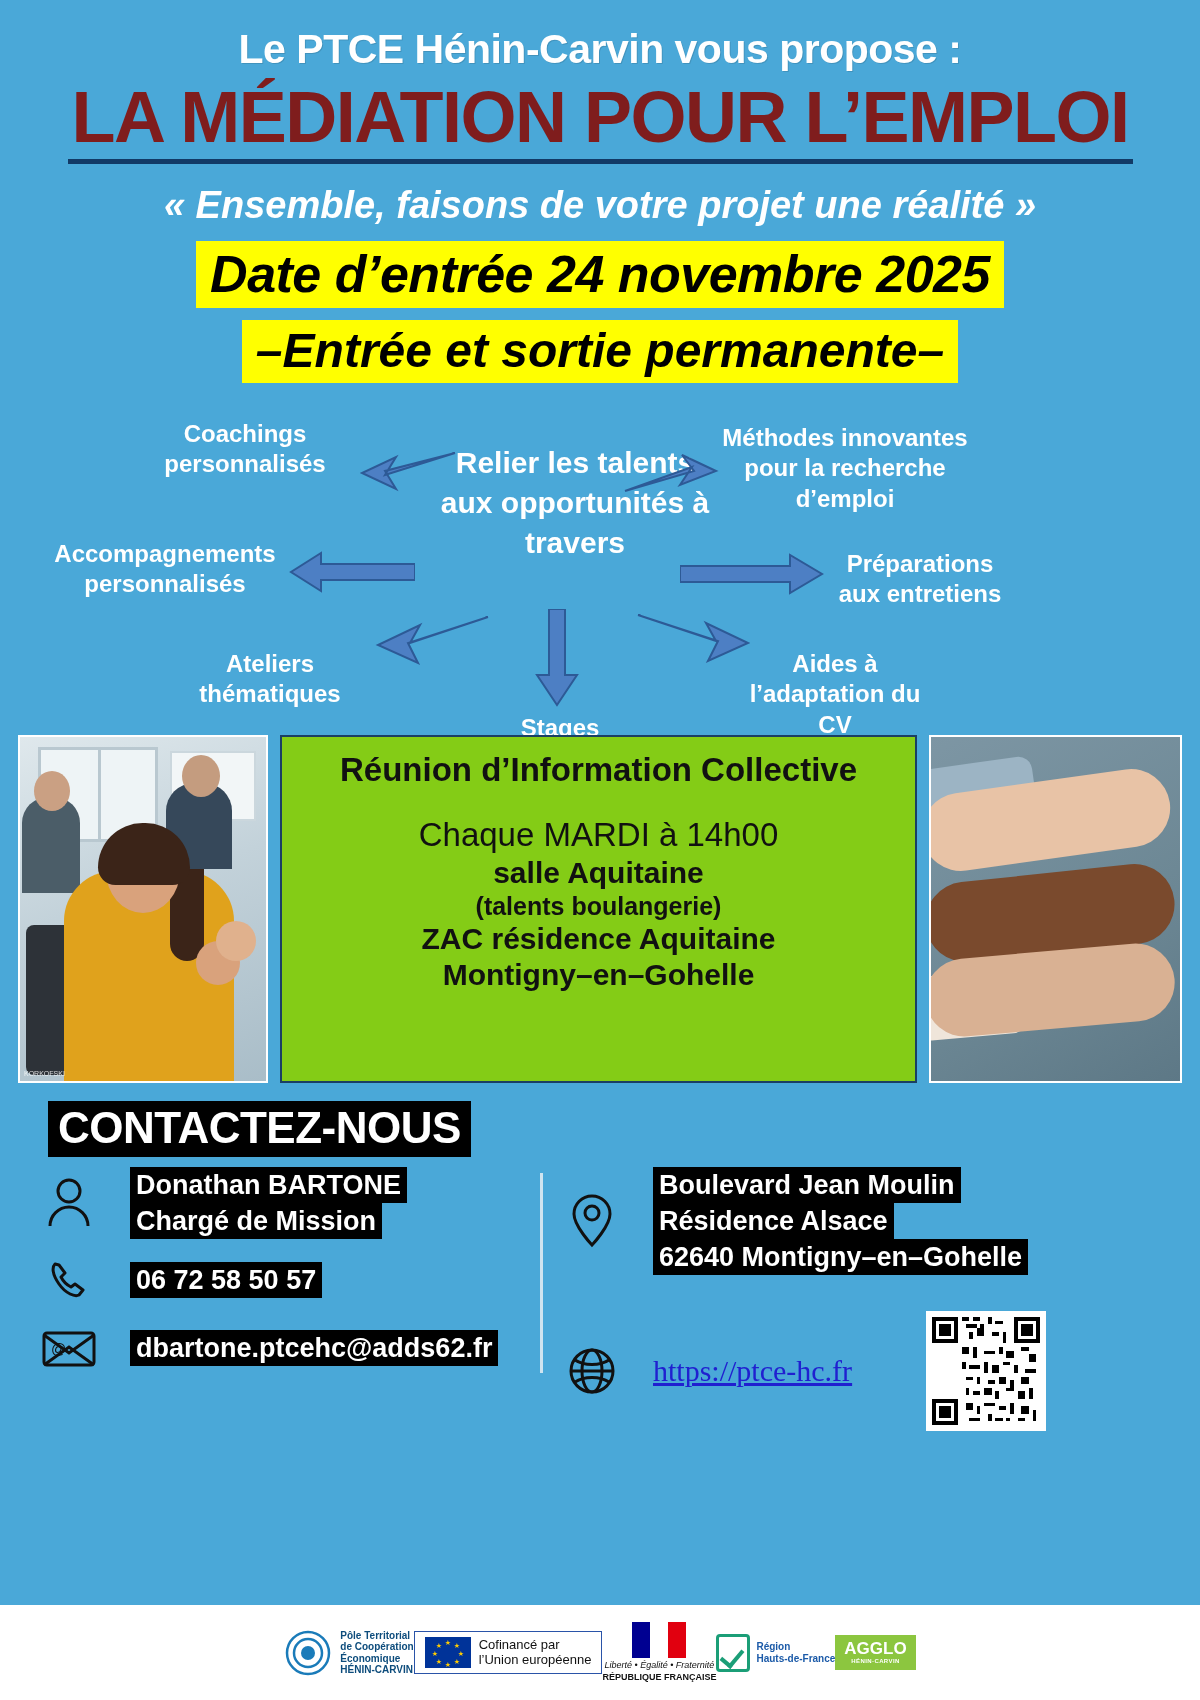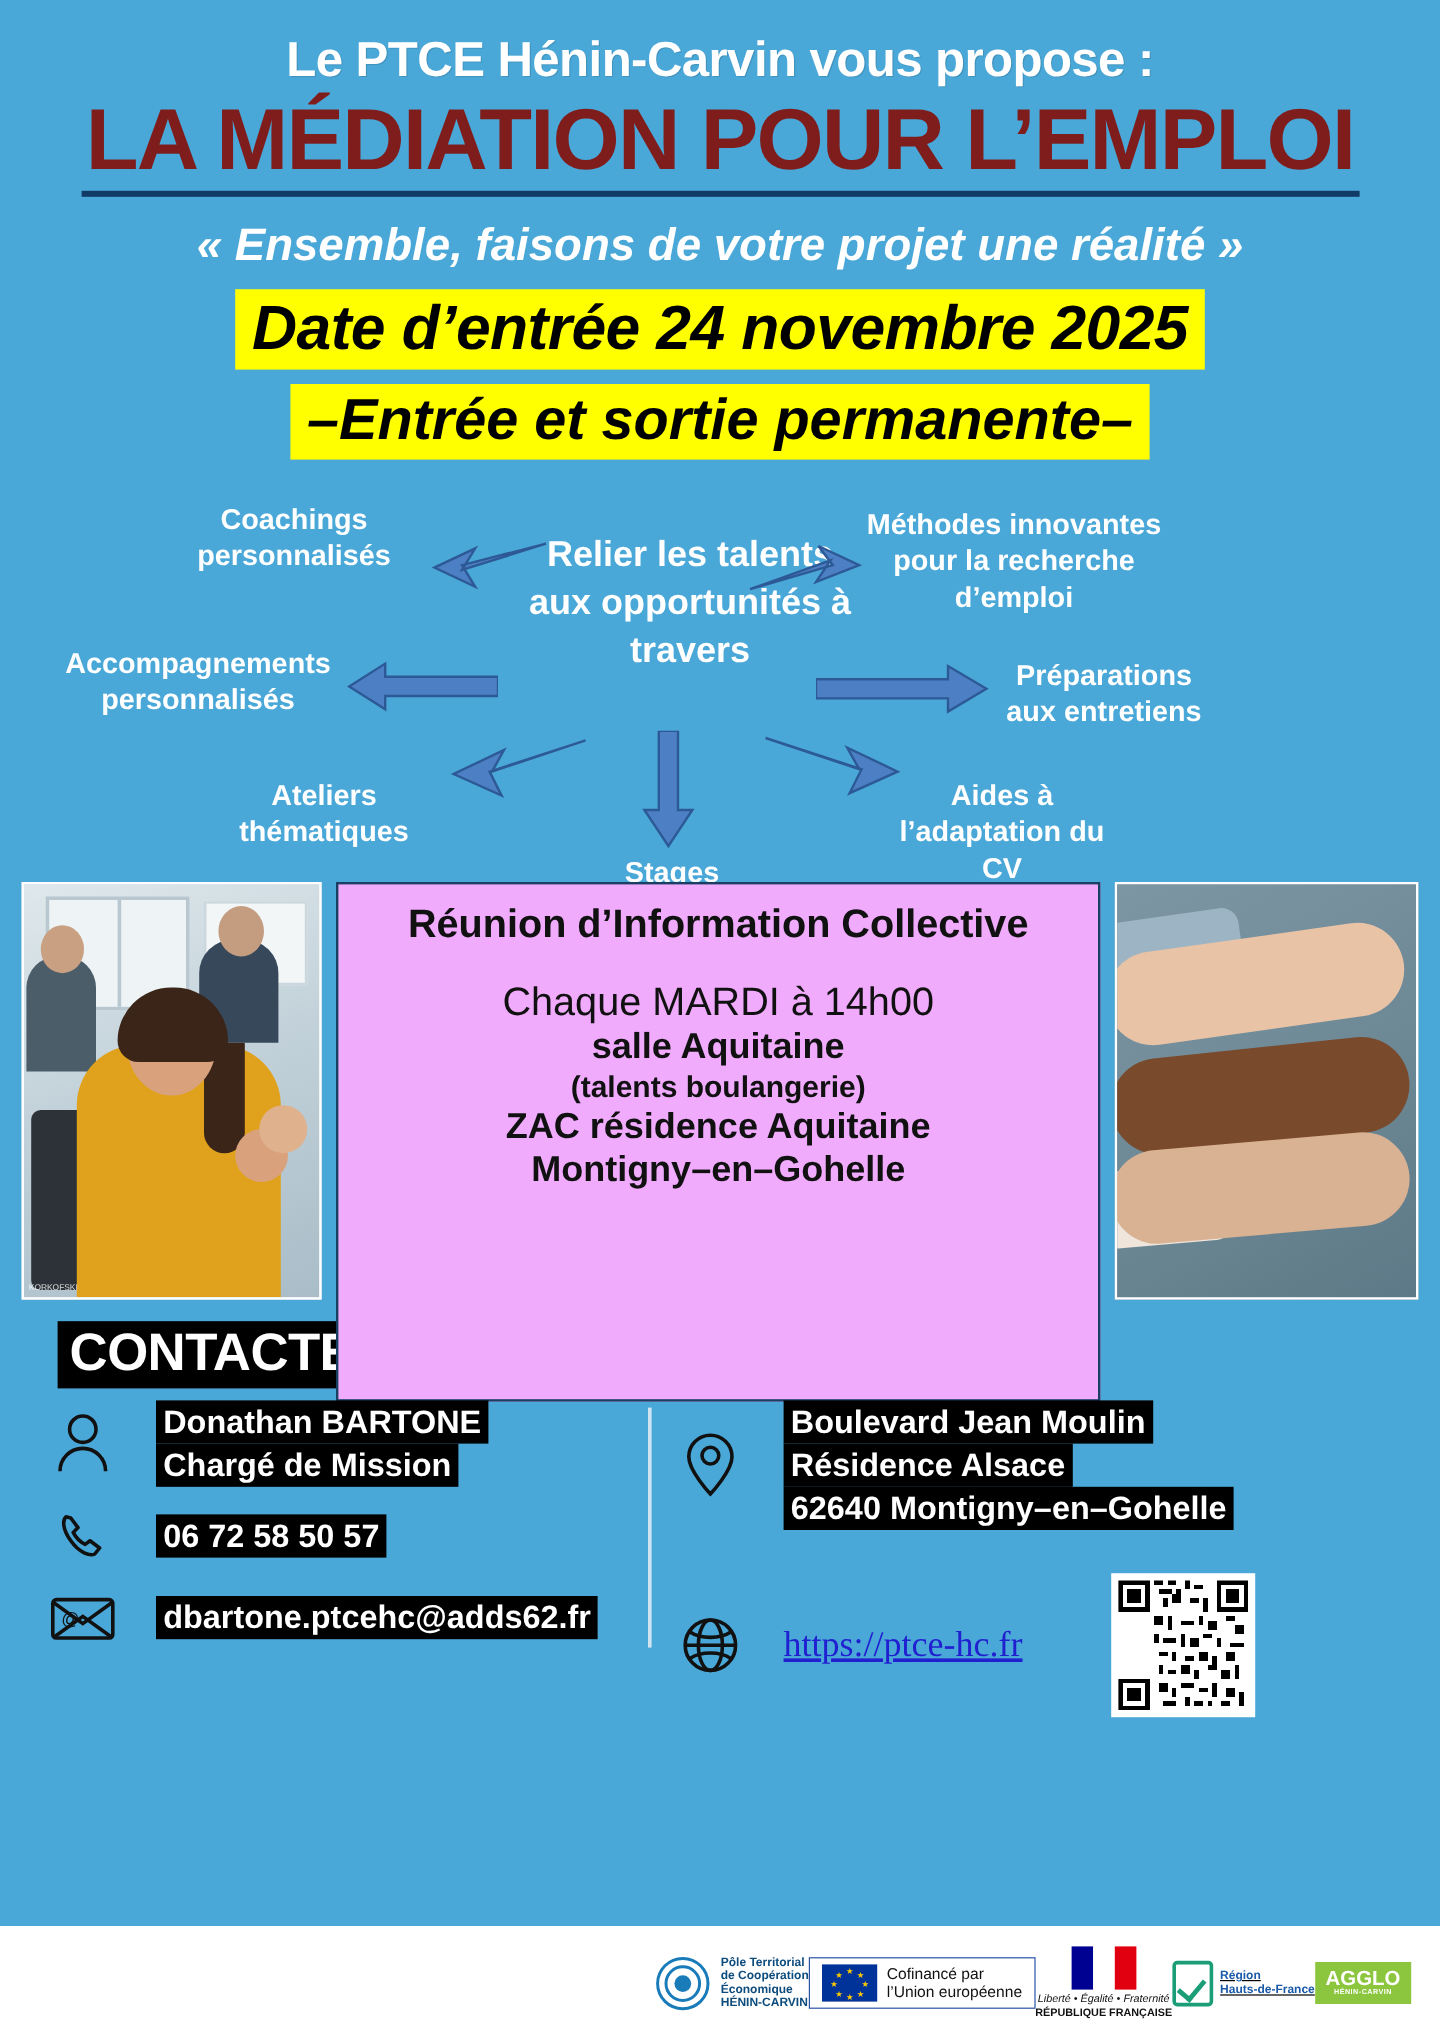--- a/index.html
+++ b/index.html
@@ -98,23 +98,23 @@
   }
   .photo-right {
     width:253px; height:348px;
     border:2px solid #ffffff;
     overflow:hidden;
     position:relative;
     background:#6b8695;
   }
   .info-box {
     flex:1;
-    background:#f0abfc;
+    background:#84cc16;
     border:2px solid #1b3f63;
-    height:433px;
+    height:348px;
     text-align:center;
     padding:14px 10px 10px 10px;
     color:#111111;
   }
   .ib-1 { font-size:33px; font-weight:bold; line-height:1.18; }
   .ib-2 { font-size:33px; font-weight:normal; margin-top:26px; line-height:1.18;}
   .ib-3 { font-size:30px; font-weight:bold; line-height:1.2;}
   .ib-4 { font-size:25px; font-weight:bold; line-height:1.2;}
   .ib-5 { font-size:30px; font-weight:bold; line-height:1.2;}
 
@@ -182,31 +182,31 @@
     color:#2020d0; font-size:30px; text-decoration:underline;
     font-family:"Liberation Serif", serif;
   }
   .qr { width:120px; height:120px; background:#ffffff; padding:6px; }
   .qr-inner { width:100%; height:100%; }
 
   
   .footer {
     position:absolute; left:0; bottom:0; width:1200px; height:95px;
     background:#ffffff;
-    display:flex; align-items:center; justify-content:flex-end;
+    display:flex; align-items:center; justify-content:center;
     padding:0 24px;
   }
   .logo { display:flex; align-items:center; gap:8px; }
   .logo-txt { font-size:10px; color:#0d4c7c; font-weight:bold; line-height:1.15; }
   .eu-flag { width:46px; height:31px; background:#003399; position:relative; }
   .eu-star { position:absolute; color:#ffcc00; font-size:7px; }
   .fr-flag { width:54px; height:36px; display:flex; }
   .fr-b{flex:1;background:#000091;} .fr-w{flex:1;background:#ffffff;} .fr-r{flex:1;background:#e1000f;}
   .fr-txt { font-size:9px; text-align:center; color:#111; line-height:1.3; }
-  .hdf { display:flex; align-items:center; gap:6px;text-decoration:underline; }
+  .hdf { display:flex; align-items:center; gap:6px; }
   .hdf-mark { width:34px;height:38px;border:3px solid #1b9e77;border-radius:4px;position:relative;}
   .hdf-mark:after{content:"";position:absolute;left:6px;top:8px;width:10px;height:18px;border-right:4px solid #1b9e77;border-bottom:4px solid #1b9e77;transform:rotate(40deg);}
   .agglo { background:#8cc63f; color:#ffffff; font-weight:bold; font-size:17px; padding:5px 9px; text-align:center; line-height:1.05;}
   .agglo small { display:block; font-size:6px; letter-spacing:.4px; }
 </style>
 </head>
 <body>
 
 
 

